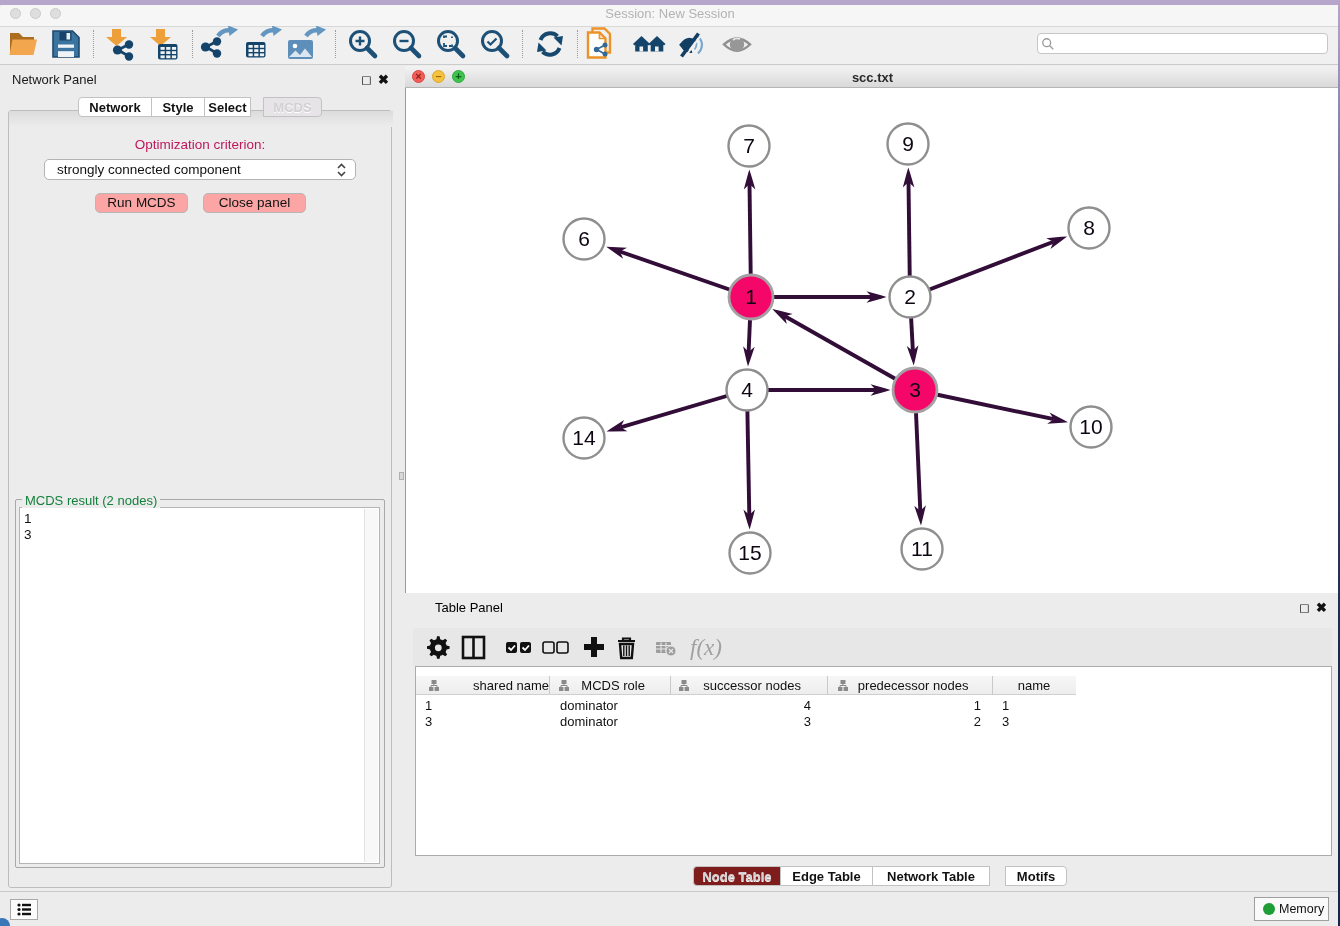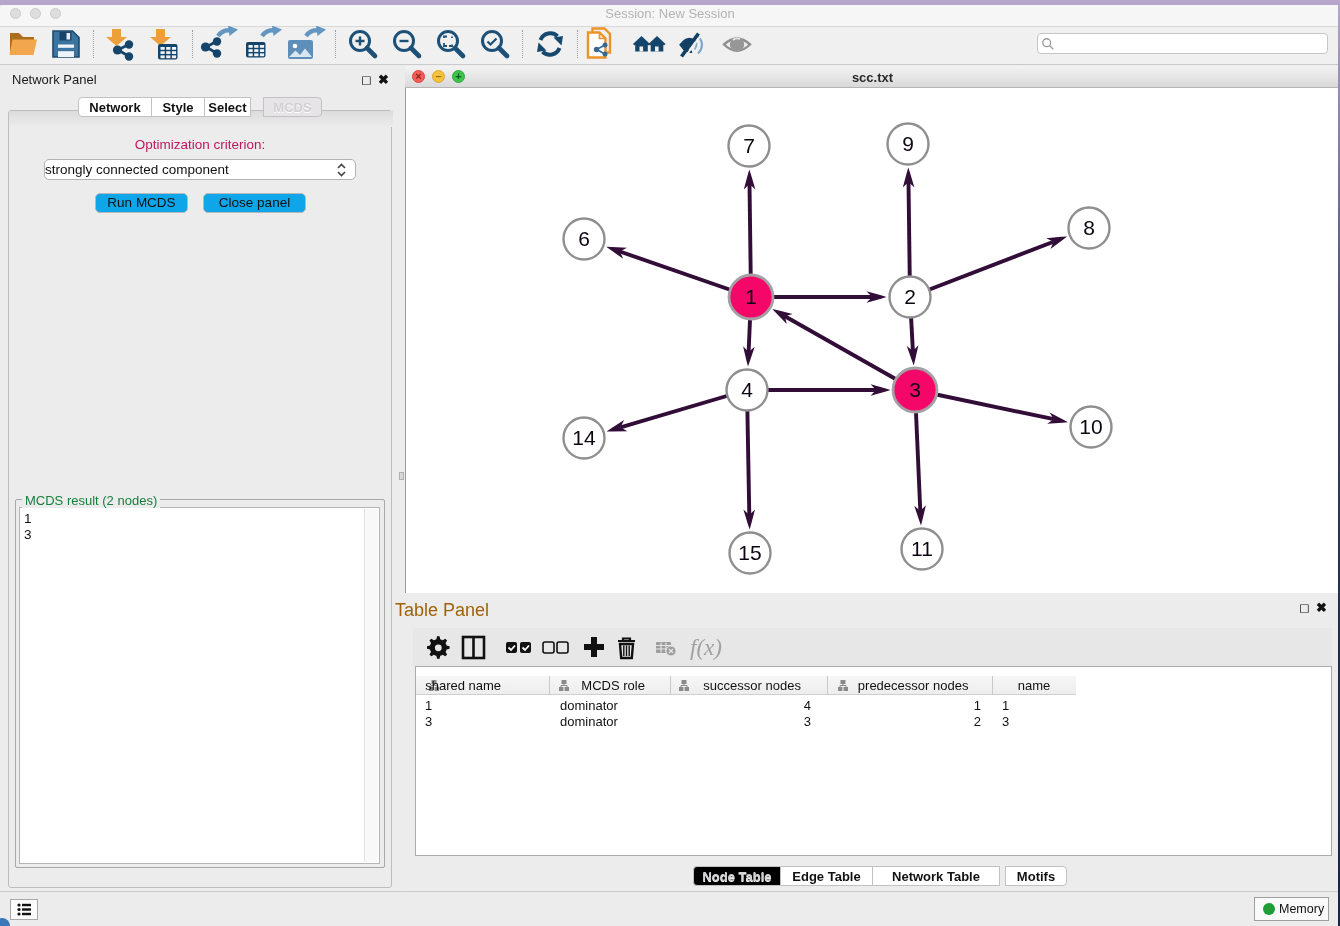--- a/index.html
+++ b/index.html
@@ -14,37 +14,37 @@
 .sep{position:absolute;top:30px;height:28px;width:0;border-left:1px dotted #9a9a9a;}
 #search{left:1037px;top:33px;width:291px;height:21px;background:#fff;border:1px solid #c6c6c6;border-radius:4px;box-sizing:border-box;}
 
 #cpTitle{left:12px;top:72px;font-size:13px;color:#1a1a1a;}
 .winbtn{position:absolute;font-size:13px;color:#111;}
 #cpTabs{left:0;top:97px;width:400px;height:21px;}
 .tab{position:absolute;top:0;height:20px;background:#fff;border:1px solid #c2c2c2;box-sizing:border-box;font-size:13px;font-weight:bold;text-align:center;line-height:19px;color:#111;}
 #cpBody{left:8px;top:110px;width:384px;height:778px;background:#ececec;border:1px solid #bdbdbd;border-radius:3px;box-sizing:border-box;}
 #cpShade{left:9px;top:111px;width:384px;height:16px;background:linear-gradient(#dcdcdc,#ececec);}
 #optLabel{left:0;top:137px;width:400px;text-align:center;font-size:13.5px;color:#be185d;}
-#combo{left:44px;top:159px;width:312px;height:21px;background:#fff;border:1px solid #b3b3b3;border-radius:5px;box-sizing:border-box;font-size:13.5px;color:#111;line-height:19px;padding-left:0;}
-.btn{position:absolute;height:20px;background:#0ea5e9;border:1px solid #b7b7b7;border-radius:5px;box-sizing:border-box;font-size:13.5px;color:#111;text-align:center;line-height:18px;}
+#combo{left:44px;top:159px;width:312px;height:21px;background:#fff;border:1px solid #b3b3b3;border-radius:5px;box-sizing:border-box;font-size:13.5px;color:#111;line-height:19px;padding-left:12px;}
+.btn{position:absolute;height:20px;background:#fca5a5;border:1px solid #b7b7b7;border-radius:5px;box-sizing:border-box;font-size:13.5px;color:#111;text-align:center;line-height:18px;}
 #mcdsBox{left:15px;top:499px;width:368px;height:367px;border:1px solid #a8a8a8;border-radius:2px;}
 #mcdsTitle{left:22px;top:493px;background:#ececec;font-size:13px;color:#15803d;padding:0 3px;}
 #mcdsInner{left:19px;top:507px;width:361px;height:357px;background:#fff;border:1px solid #b5b5b5;box-sizing:border-box;font-size:13.5px;color:#111;line-height:16px;padding:3px 0 0 4px;}
 #mcdsScroll{left:364px;top:509px;width:14px;height:353px;background:#f8f8f8;border-left:1px solid #e2e2e2;box-sizing:border-box;}
 
 #gripV{left:399px;top:472px;width:5px;height:8px;background:#d8d8d8;border:1px solid #b0b0b0;box-sizing:border-box;}
 #gripH{left:866px;top:587px;width:8px;height:5px;background:#d8d8d8;border:1px solid #b0b0b0;box-sizing:border-box;}
 
 #netFrame{left:405px;top:66px;width:935px;height:527px;border-left:1px solid #9a9a9a;box-sizing:border-box;background:#fff;}
 #netHead{left:405px;top:66px;width:935px;height:22px;background:linear-gradient(#f3f3f3,#d9d9d9);border-bottom:1px solid #b5b5b5;box-sizing:border-box;}
 #netTitle{left:405px;top:70px;width:935px;text-align:center;font-size:13px;font-weight:bold;color:#2a2a2a;}
 .mac{position:absolute;top:70px;width:13px;height:13px;border-radius:50%;box-sizing:border-box;font-size:11px;font-weight:bold;line-height:11.5px;text-align:center;}
 
 #tpanel{left:406px;top:597px;width:928px;height:292px;background:#ececec;border-radius:4px;}
-#tpTitle{left:395px;top:600px;font-size:18px;color:#a16207;}
+#tpTitle{left:435px;top:600px;font-size:13px;color:#000000;}
 #tpToolbar{left:413px;top:628px;width:919px;height:38px;background:#e7e7e7;border-radius:4px 0 0 0;}
 #tableArea{left:415px;top:666px;width:917px;height:190px;background:#fff;border:1px solid #ababab;box-sizing:border-box;}
 #thead{left:416px;top:676px;width:660px;height:19px;background:linear-gradient(#f7f7f7,#ededed);border-bottom:1px solid #cfcfcf;box-sizing:border-box;}
 .th{position:absolute;top:2px;font-size:13px;color:#111;}
 .thsep{position:absolute;top:0;height:18px;border-left:1px solid #c9c9c9;}
 .cell{position:absolute;font-size:13px;color:#111;}
 #tpTabs{left:406px;top:866px;width:928px;height:21px;}
 
 #statusbar{left:0;top:891px;width:1340px;height:35px;background:#ececec;border-top:1px solid #c9c9c9;box-sizing:border-box;}
 #listbtn{left:10px;top:899px;width:28px;height:21px;background:#fbfbfb;border:1px solid #a9a9a9;box-sizing:border-box;}
@@ -362,43 +362,43 @@
         <path d="M4.8 4 v2 M2 7 v-1.5 h6 V7" stroke="#8a8a8a" stroke-width="1" fill="none"></path>
       </g>
   <g transform="translate(419,4)">
         <rect x="2.5" y="0" width="5" height="4"></rect>
         <rect x="0" y="7" width="4.4" height="4"></rect>
         <rect x="5.6" y="7" width="4.4" height="4"></rect>
         <path d="M4.8 4 v2 M2 7 v-1.5 h6 V7" stroke="#8a8a8a" stroke-width="1" fill="none"></path>
       </g>
  </g>
 </svg>
-<div class="th" style="left:418px;width:131px;text-align:left;top:678px;">&nbsp;&nbsp;shared name</div>
+<div class="th" style="left:418px;width:131px;text-align:right;top:678px;">&nbsp;&nbsp;shared name</div>
 <div class="th" style="left:549px;width:121px;text-align:center;top:678px;">&nbsp;&nbsp;MCDS role</div>
 <div class="th" style="left:670px;width:157px;text-align:center;top:678px;">&nbsp;&nbsp;successor nodes</div>
 <div class="th" style="left:827px;width:165px;text-align:center;top:678px;">&nbsp;&nbsp;predecessor nodes</div>
 <div class="th" style="left:992px;width:84px;text-align:center;top:678px;">name</div>
 <div class="thsep" style="left:549px;top:676px;"></div>
 <div class="thsep" style="left:670px;top:676px;"></div>
 <div class="thsep" style="left:827px;top:676px;"></div>
 <div class="thsep" style="left:992px;top:676px;"></div>
 <div class="cell" style="left:425px;top:698px;">1</div>
 <div class="cell" style="left:560px;top:698px;">dominator</div>
 <div class="cell" style="left:676px;top:698px;width:135px;text-align:right;">4</div>
 <div class="cell" style="left:832px;top:698px;width:149px;text-align:right;">1</div>
 <div class="cell" style="left:1002px;top:698px;">1</div>
 <div class="cell" style="left:425px;top:714px;">3</div>
 <div class="cell" style="left:560px;top:714px;">dominator</div>
 <div class="cell" style="left:676px;top:714px;width:135px;text-align:right;">3</div>
 <div class="cell" style="left:832px;top:714px;width:149px;text-align:right;">2</div>
 <div class="cell" style="left:1002px;top:714px;">3</div>
 <div class="abs" id="tpTabs">
- <div class="tab" style="left:287px;width:88px;background:#000000;color:#d2d0d2;border-radius:4px 0 0 4px;text-shadow:0 1px 0 #fff;">Node Table</div>
+ <div class="tab" style="left:287px;width:88px;background:#7f1d1d;color:#d2d0d2;border-radius:4px 0 0 4px;text-shadow:0 1px 0 #fff;">Node Table</div>
  <div class="tab" style="left:374px;width:93px;">Edge Table</div>
- <div class="tab" style="left:466px;width:128px;text-align:center;">Network Table</div>
+ <div class="tab" style="left:466px;width:118px;text-align:center;">Network Table</div>
  <div class="tab" style="left:583px;width:62px;border-radius:0 4px 4px 0;margin-left:16px;">Motifs</div>
 </div>
 
 <div class="abs" id="statusbar"></div>
 <div class="abs" id="listbtn">
 <svg width="26" height="19" viewBox="0 0 26 19">
  <g fill="#111">
   <circle cx="8" cy="5" r="1.6"></circle>
         <circle cx="8" cy="9.5" r="1.6"></circle>
         <circle cx="8" cy="14" r="1.6"></circle>

